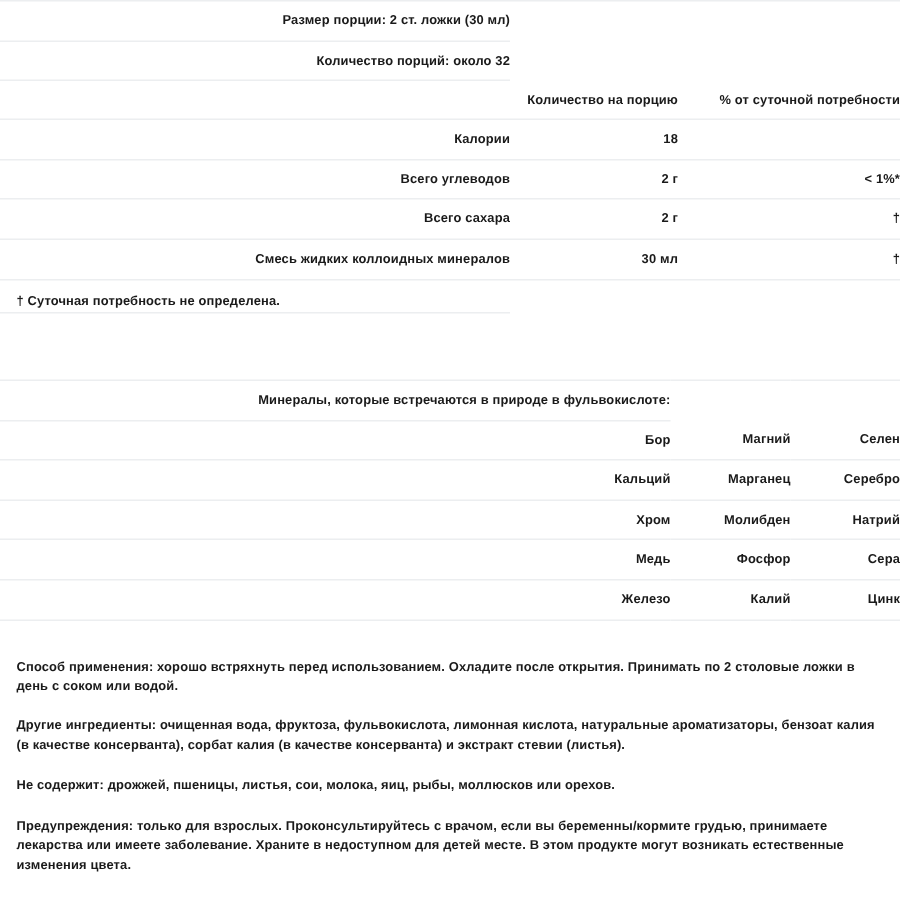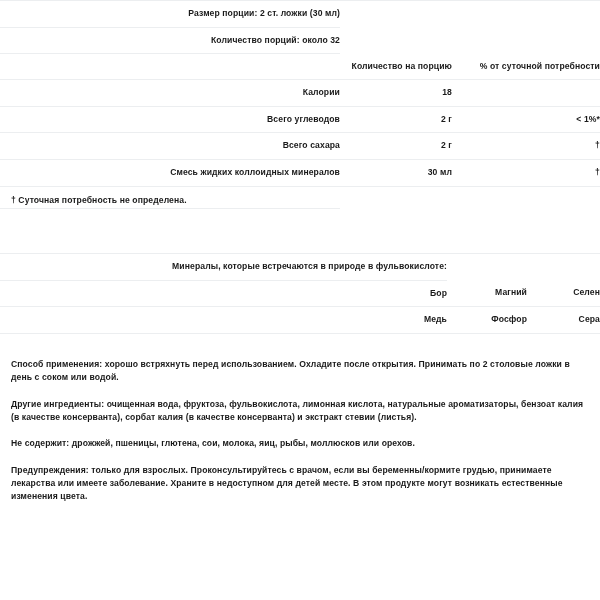--- a/index.html
+++ b/index.html
@@ -178,27 +178,42 @@
         <td class="no-rule"></td>
         <td class="no-rule"></td>
       </tr>
 
       <tr class="rule-full">
         <td>Бор</td>
         <td>Магний</td>
         <td>Селен</td>
       </tr>
       <tr class="rule-full">
+        <td>Кальций</td>
+        <td>Марганец</td>
+        <td>Серебро</td>
+      </tr>
+      <tr class="rule-full">
+        <td>Хром</td>
+        <td>Молибден</td>
+        <td>Натрий</td>
+      </tr>
+      <tr class="rule-full">
         <td>Медь</td>
         <td>Фосфор</td>
         <td>Сера</td>
       </tr>
+      <tr class="rule-full">
+        <td>Железо</td>
+        <td>Калий</td>
+        <td>Цинк</td>
+      </tr>
     </tbody>
   </table>
 
   <div class="prose">
     <p>Способ применения: хорошо встряхнуть перед использованием. Охладите после открытия. Принимать по 2 столовые ложки в день с соком или водой.</p>
     <p>Другие ингредиенты: очищенная вода, фруктоза, фульвокислота, лимонная кислота, натуральные ароматизаторы, бензоат калия (в качестве консерванта), сорбат калия (в качестве консерванта) и экстракт стевии (листья).</p>
-    <p>Не содержит: дрожжей, пшеницы, глютена, сои, молока, яиц, рыбы, моллюсков или орехов.</p>
+    <p>Не содержит: дрожжей, пшеницы, листья, сои, молока, яиц, рыбы, моллюсков или орехов.</p>
     <p>Предупреждения: только для взрослых. Проконсультируйтесь с врачом, если вы беременны/кормите грудью, принимаете лекарства или имеете заболевание. Храните в недоступном для детей месте. В этом продукте могут возникать естественные изменения цвета.</p>
   </div>
 
 </div>
 
 </body></html>

